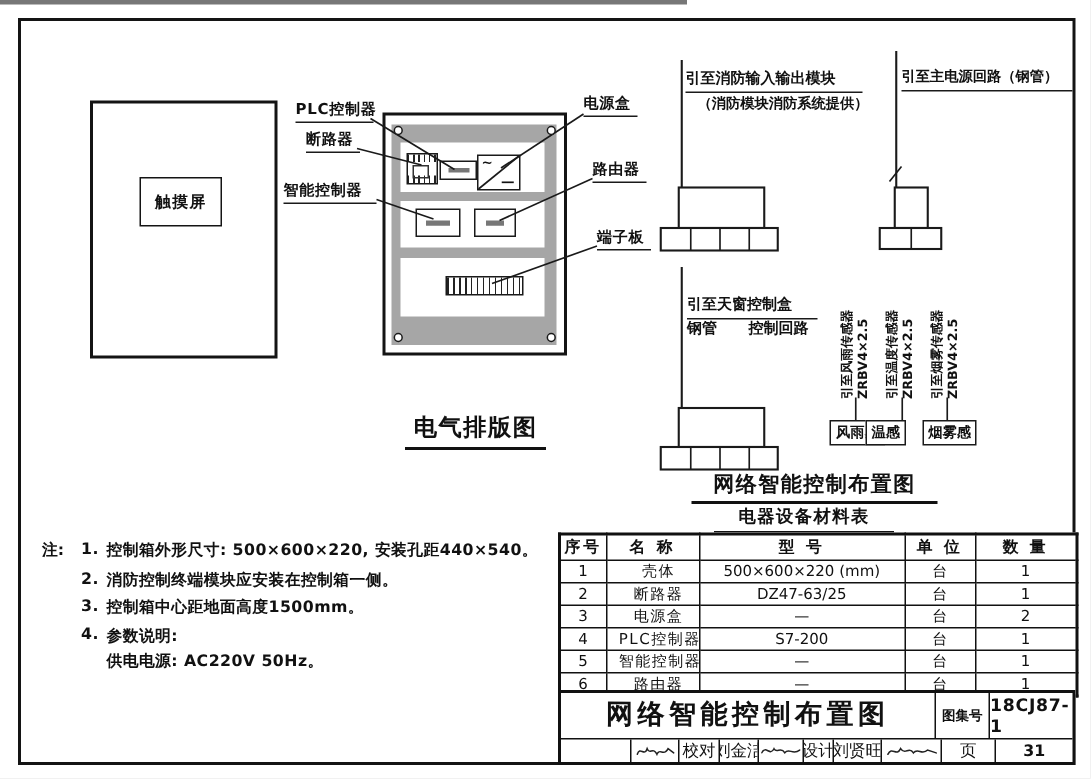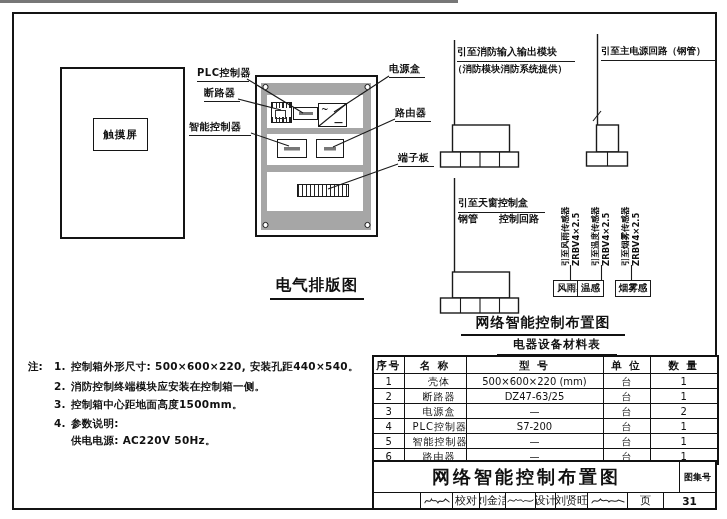--- a/index.html
+++ b/index.html
@@ -9,21 +9,21 @@
   .frame{position:absolute;left:12px;top:12px;width:705px;height:498px;border:2.5px solid #141414;box-sizing:border-box;}
   .overlay{position:absolute;left:0;top:0;width:727px;height:519px;pointer-events:none;}
 
   
   .abs{position:absolute;box-sizing:border-box;}
   .caption{position:absolute;font-weight:700;color:#111;text-align:center;
            border-bottom:2.2px solid #111;padding-bottom:2px;white-space:nowrap;}
   .cap-panel{left:47px;top:243px;width:150px;font-size:15.5px;letter-spacing:1.5px;}
   .cap-elec{left:270px;top:243px;width:94px;font-size:15.5px;letter-spacing:1px;margin-top:32px;}
   .cap-network{left:461px;top:314px;width:164px;font-size:14px;letter-spacing:1px;}
-  .cap-table{left:497px;top:337px;width:120px;font-size:11.5px;border-bottom-width:1.5px;letter-spacing:1px;}
+  .cap-table{left:476px;top:337px;width:120px;font-size:11.5px;border-bottom-width:1.5px;letter-spacing:1px;}
 
   
   .panel-box{left:60px;top:67px;width:125px;height:172px;border:2px solid #141414;background:#fff;}
   .touch-box{left:93px;top:118px;width:55px;height:33px;border:1.5px solid #141414;background:#fff;
              display:flex;align-items:center;justify-content:center;font-size:10.5px;font-weight:600;letter-spacing:1px;}
 
   
   .elec-box{left:255px;top:75px;width:123px;height:162px;border:2px solid #141414;background:#fff;}
   .gray-frame{left:261px;top:83px;width:110px;height:147px;background:#a6a6a6;}
   .epanel{background:#fff;}
@@ -58,21 +58,21 @@
   .ll-router{left:395px;top:106px;width:36px;}
   .ll-terminal{left:398px;top:151px;width:36px;}
 
   
   .feeder-label{position:absolute;font-size:10px;font-weight:600;white-space:nowrap;
                 border-bottom:1.4px solid #1a1a1a;padding-bottom:2px;}
   .f-fire1{left:457px;top:45px;width:118px;}
   .f-power{left:601px;top:45px;width:114px;font-size:9.5px;font-family:Liberation Serif, serif;}
   .f-sky{left:458px;top:196px;width:87px;}
   .feeder-sub{position:absolute;font-size:10px;font-weight:600;white-space:nowrap;}
-  .f-fire2{left:453px;top:63px;font-size:9.5px;}
+  .f-fire2{left:453px;top:63px;font-size:9.5px;padding-left:12px;}
   .f-sky-pipe{left:458px;top:212px;}
   .f-sky-circ{left:499px;top:212px;}
 
   
   .sensor-label{position:absolute;width:88px;height:24px;transform:rotate(-90deg);
                 transform-origin:center;font-weight:600;white-space:nowrap;}
   .sensor-label span{display:block;font-size:8.5px;line-height:11px;}
   .s1{left:528px;top:210px;} .s2{left:558px;top:210px;} .s3{left:588px;top:210px;}
   .sensor-box{position:absolute;top:280px;height:15px;border:1.5px solid #1a1a1a;background:#fff;
               display:flex;align-items:center;justify-content:center;font-size:9.5px;font-weight:700;}
@@ -290,20 +290,21 @@
         <td>台</td>
         <td>1</td>
       </tr>
     </tbody>
   </table>
 
   <div class="titleblock">
     <div class="tb-r1">
       <div class="tb-title">网络智能控制布置图</div>
       <div class="tb-cell tb-atlas-label">图集号</div>
+      <div class="tb-cell tb-atlas-no">18CJ87-1</div>
     </div>
     <div class="tb-r2">
       <div class="tb2 w46"></div>
       <div class="tb2 w32">
         <svg class="sig" width="28" height="13" viewBox="0 0 30 13">
             <path d="M2,9 C4,3 7,11 9,5 C11,10 13,3 16,9 C18,4 21,11 24,5 L28,8" fill="none" stroke="#222" stroke-width="1.1" stroke-linecap="round"></path>
           </svg>
       </div>
       <div class="tb2 w27">校对</div>
       <div class="tb2 w26">刘金洁</div>

